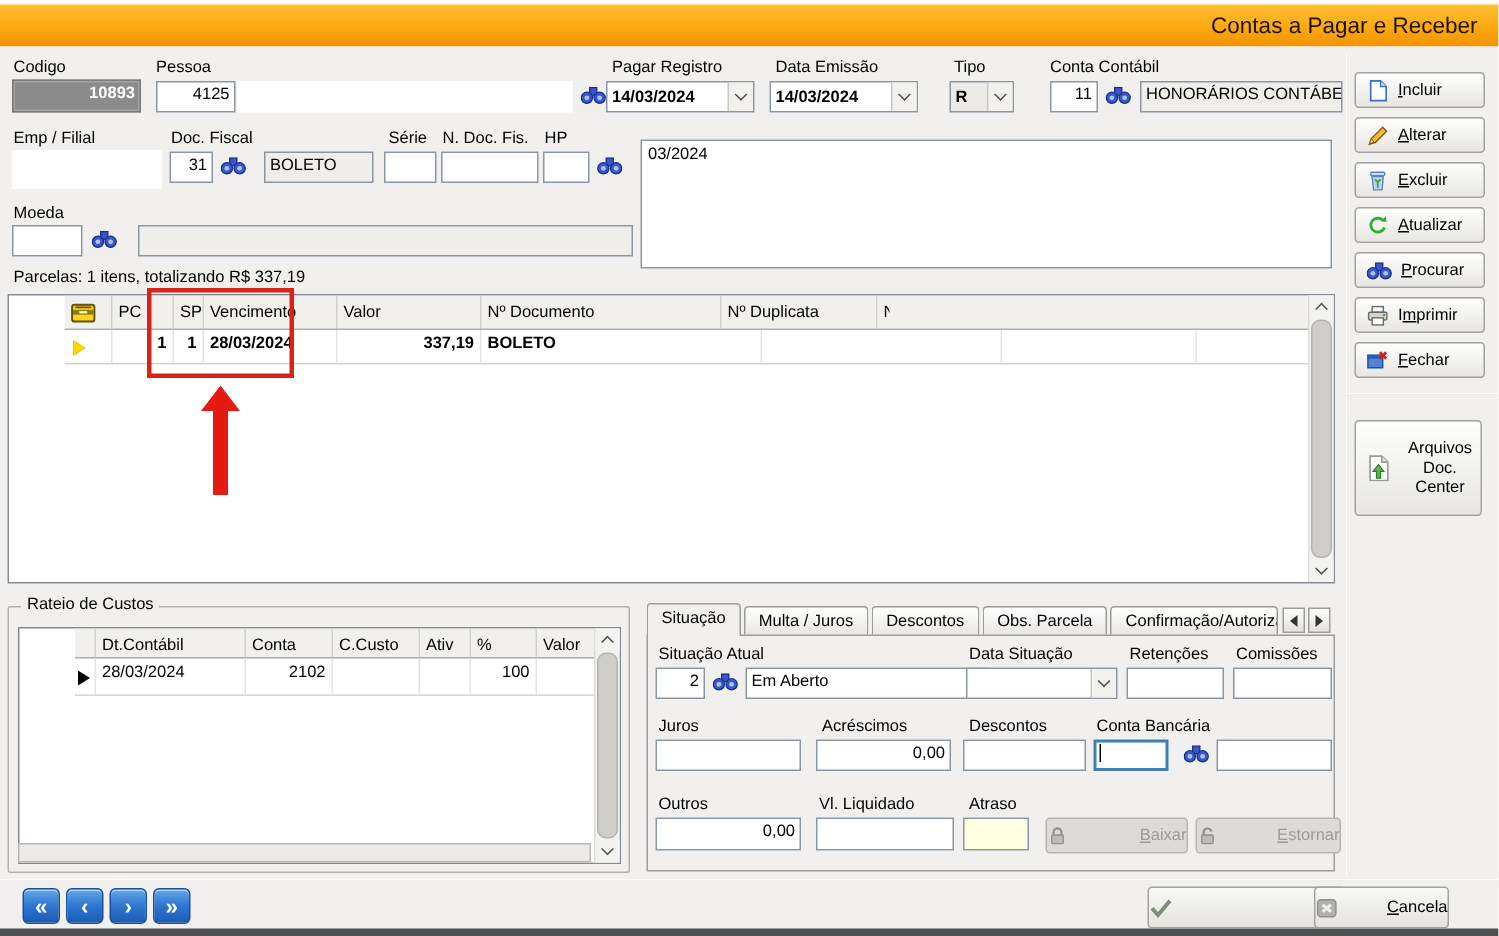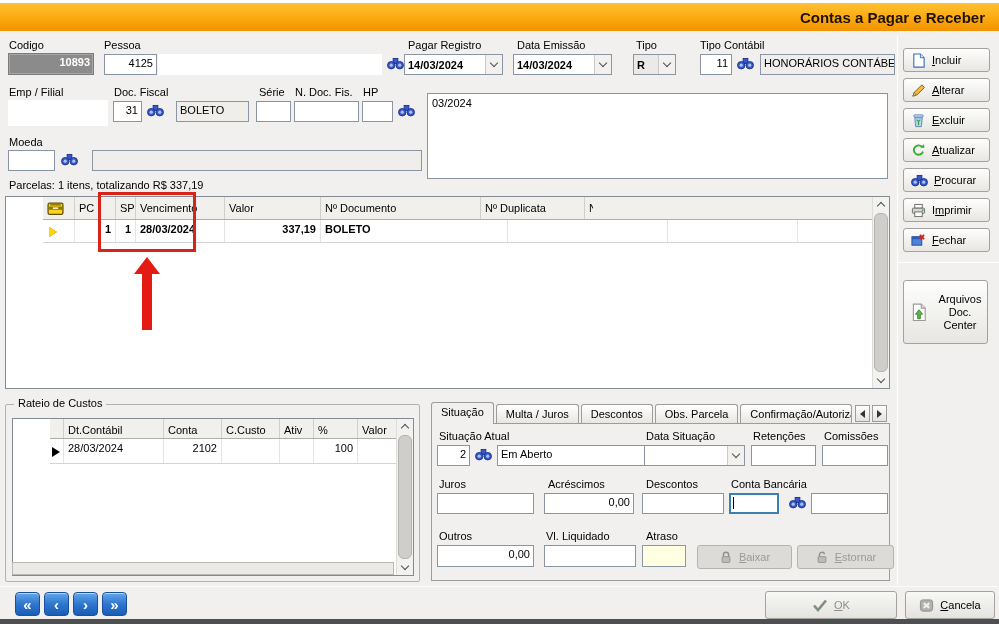--- a/index.html
+++ b/index.html
@@ -4,21 +4,21 @@
 <style>
   html,body{margin:0;padding:0;}
   body{width:999px;height:624px;position:relative;background:#ffffff;
        font-family:"Liberation Sans",sans-serif;font-size:11px;color:#000;overflow:hidden;}
   .abs{position:absolute;box-sizing:border-box;}
 
   
   .titlebar{left:0;top:3px;width:999px;height:28px;
     background:linear-gradient(180deg,#ffc133 0%,#fca90f 55%,#f19200 100%);
     display:flex;align-items:center;justify-content:flex-end;padding-right:14px;}
-  .titlebar .t{font-size:15px;font-weight:bold;color:#1f1200;}
+  .titlebar .t{font-size:15px;font-weight:normal;color:#1f1200;}
   .content{left:0;top:31px;width:999px;height:588px;background:#f1f0ee;}
   .bottombar{left:0;top:619px;width:999px;height:5px;background:#4e4f51;}
   .vsep{left:897px;top:36px;width:1px;height:549px;background:#c9c8c4;border-right:1px solid #fff;}
   .footsep{left:0;top:586px;width:999px;height:1px;background:#d2d1cd;border-bottom:1px solid #fbfbfa;}
 
   
   .lbl{white-space:nowrap;color:#000;}
   .fld{background:#fff;border:1px solid #8a96a4;padding:2px 3px;white-space:nowrap;overflow:hidden;}
   .fld.r{text-align:right;}
   .fld.flat{background:#efeeea;}
@@ -69,21 +69,21 @@
   .tri-r{width:0;height:0;border-top:4px solid transparent;border-bottom:4px solid transparent;border-left:5px solid #333;}
 
   
   .sbtn{left:903px;width:87px;height:24px;background:linear-gradient(#fefefd,#e7e6e2);
         border:1px solid #a3a29e;border-radius:3px;display:flex;align-items:center;gap:6px;padding-left:7px;cursor:default;}
   .hk{text-decoration:underline;}
   .bigbtn{left:903px;width:85px;background:linear-gradient(#fefefd,#e7e6e2);border:1px solid #a3a29e;border-radius:3px;
         display:flex;align-items:center;gap:5px;padding-left:6px;}
   .bigbtn .txt{flex:1;text-align:center;line-height:13px;}
   .btn{background:linear-gradient(#f8f8f6,#e4e3df);border:1px solid #a3a29e;border-radius:3px;
-       display:flex;align-items:center;justify-content:center;gap:6px;}
+       display:flex;align-items:center;justify-content:space-between;gap:6px;}
   .btn.disabled{background:#dcdbd7;color:#9b9a96;border-color:#b5b4b0;}
   .navbtn{top:592px;width:25px;height:24px;border-radius:4px;color:#fff;font-weight:bold;font-size:15px;
        background:linear-gradient(#63a7ea 0%,#2e76cf 50%,#1b5cb5 100%);border:1px solid #1a4f9c;
        display:flex;align-items:center;justify-content:center;box-shadow:inset 0 1px 0 rgba(255,255,255,.55);}
 
   
   .ann-rect{border:3px solid #d92318;background:transparent;}
   .ann-shaft{background:#e31b12;}
   .ann-head{width:0;height:0;border-left:13px solid transparent;border-right:13px solid transparent;border-bottom:17px solid #e31b12;}
 
@@ -198,21 +198,21 @@
 </div>
 
 <div class="abs lbl" style="left:636px;top:39px">Tipo</div>
 <div class="abs combo" style="left:633px;top:54px;width:43px;height:21px;background:#eceae6">
   <span class="val">R</span>
   <span class="cbtn">
       <span class="chev"></span>
     </span>
 </div>
 
-<div class="abs lbl" style="left:700px;top:39px">Tipo Contábil</div>
+<div class="abs lbl" style="left:700px;top:39px">Conta Contábil</div>
 <div class="abs fld r" style="left:700px;top:54px;width:32px;height:21px">11</div>
 <span class="abs binoc" style="left:737px;top:57px">
     <svg class="ic" width="17" height="13">
       <use href="#sym-binoc"></use>
     </svg>
   </span>
 <div class="abs fld flat" style="left:760px;top:54px;width:135px;height:21px">HONORÁRIOS CONTÁBEIS</div>
 
 <div class="abs lbl" style="left:9px;top:86px">Emp / Filial</div>
 <div class="abs fld noborder" style="left:8px;top:100px;width:100px;height:26px"></div>
@@ -481,18 +481,18 @@
 <div class="abs navbtn" style="left:102px">
     <span>»</span>
   </div>
 
 <div class="abs btn" style="left:765px;top:591px;width:132px;height:28px;color:#8f8e8a">
   <svg class="ic" width="16" height="16">
       <use href="#sym-check"></use>
     </svg>
   <span><span></span><span class="hk">O</span><span>K</span></span>
 </div>
-<div class="abs btn" style="left:905px;top:591px;width:90px;height:28px">
+<div class="abs btn" style="left:876px;top:591px;width:90px;height:28px">
   <svg class="ic" width="15" height="15">
       <use href="#sym-cancel"></use>
     </svg>
   <span><span></span><span class="hk">C</span><span>ancela</span></span>
 </div>
 
 </body></html>

